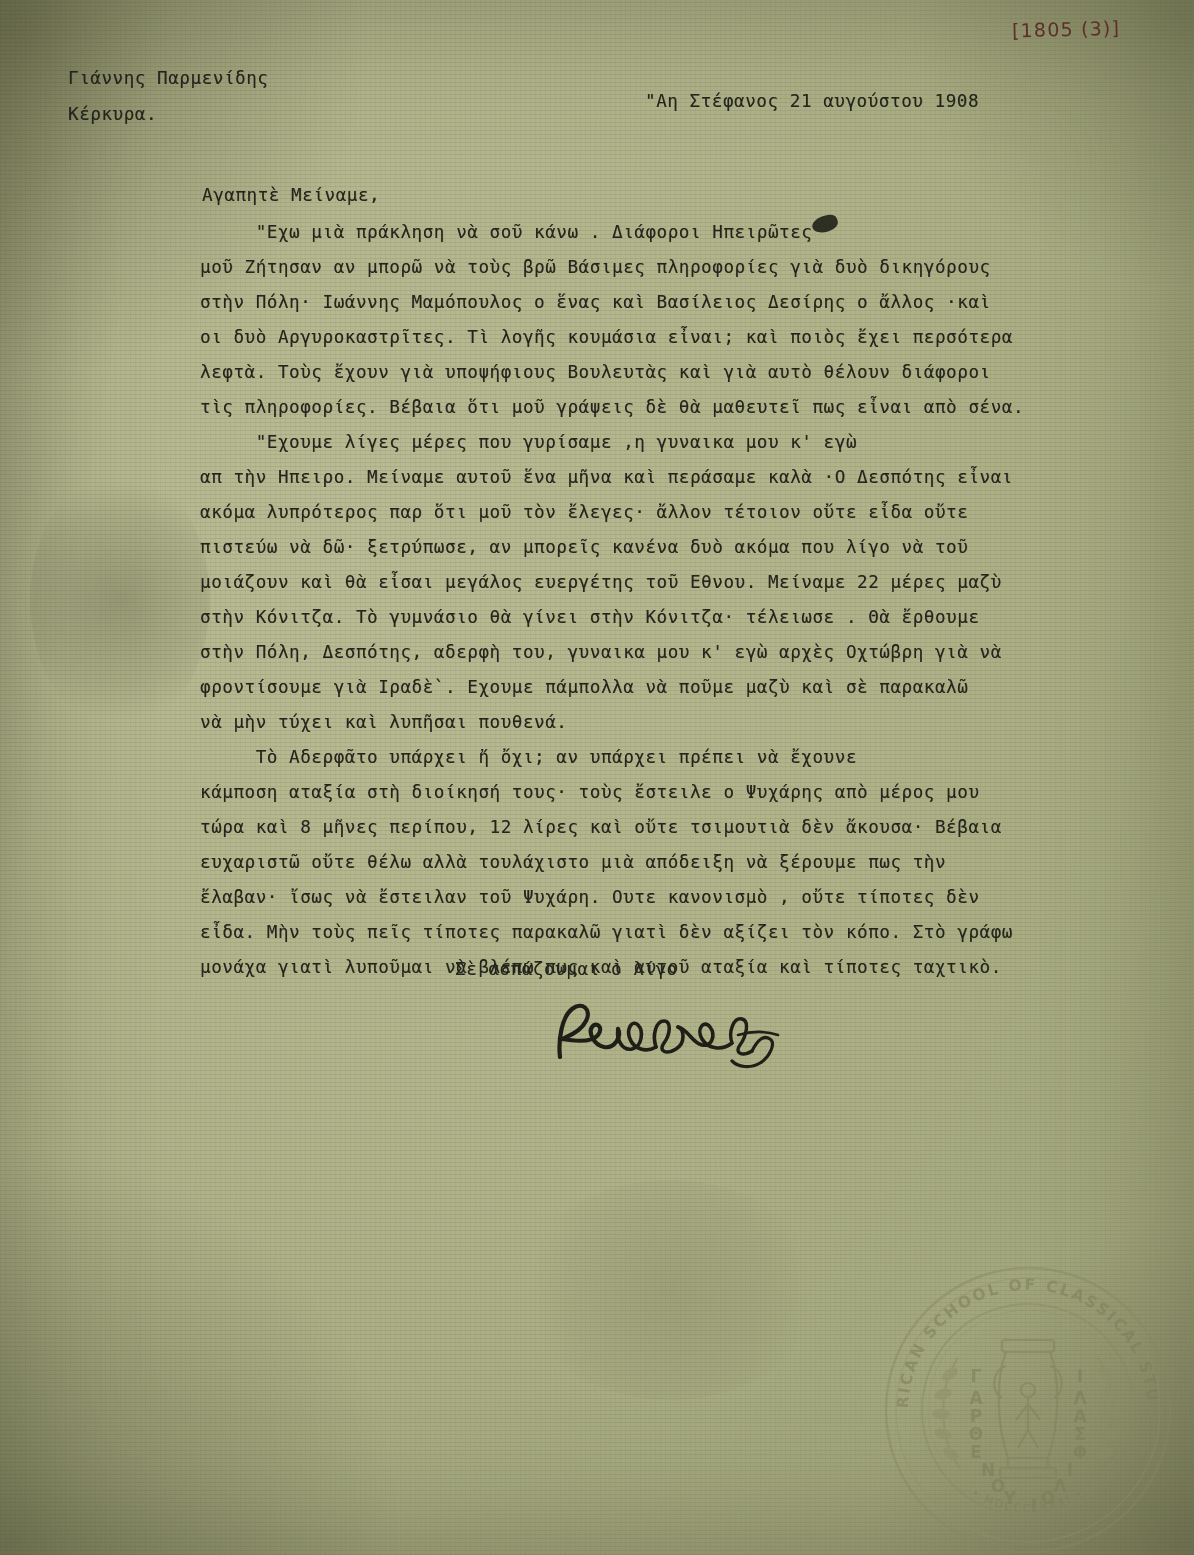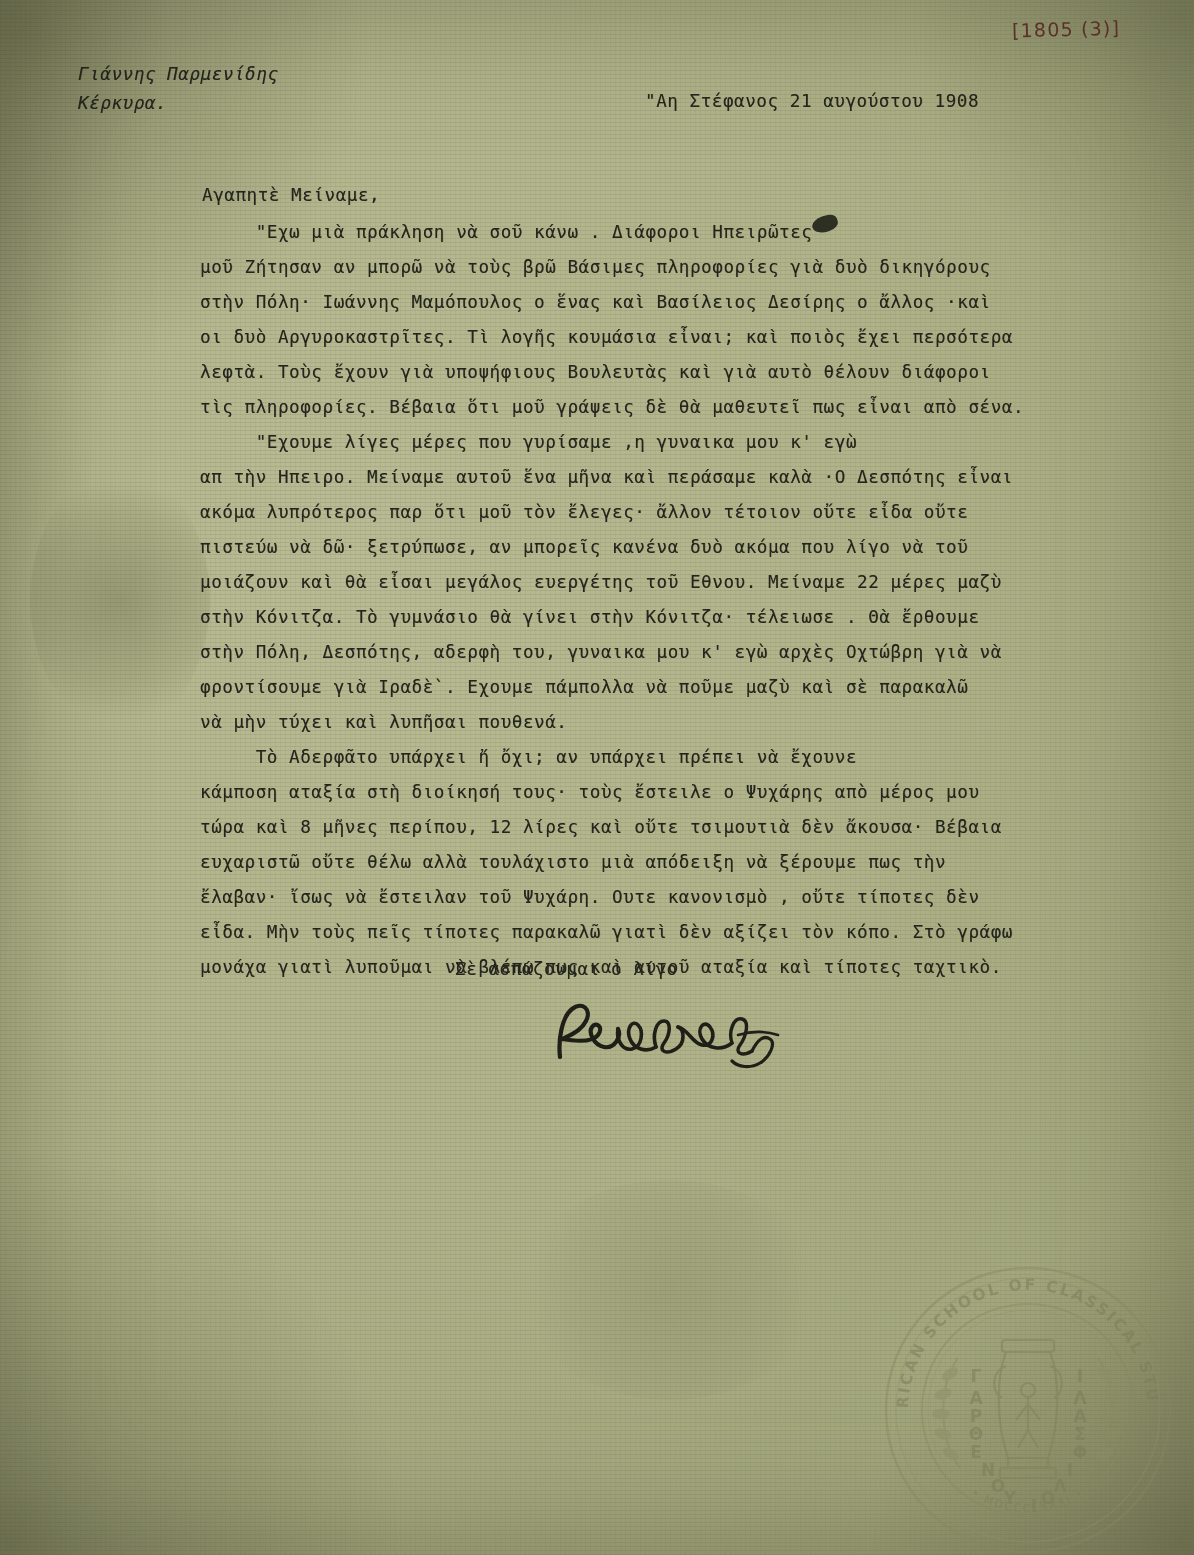--- a/index.html
+++ b/index.html
@@ -79,23 +79,22 @@
     font-family: "DejaVu Sans", sans-serif;
     font-size: 19px;
     letter-spacing: 1.2px;
     color: #5d2f2a;
     transform: rotate(-1.5deg);
     z-index: 4;
   }
 
   #sender {
     top: 60px;
-    left: 78px;
-    line-height: 29px;
-    font-style: italic;
+    left: 68px;
+    line-height: 36px;
   }
   #dateline {
     top: 84px;
     left: 645px;
   }
   #salutation {
     top: 178px;
     left: 202px;
   }
   #body {

